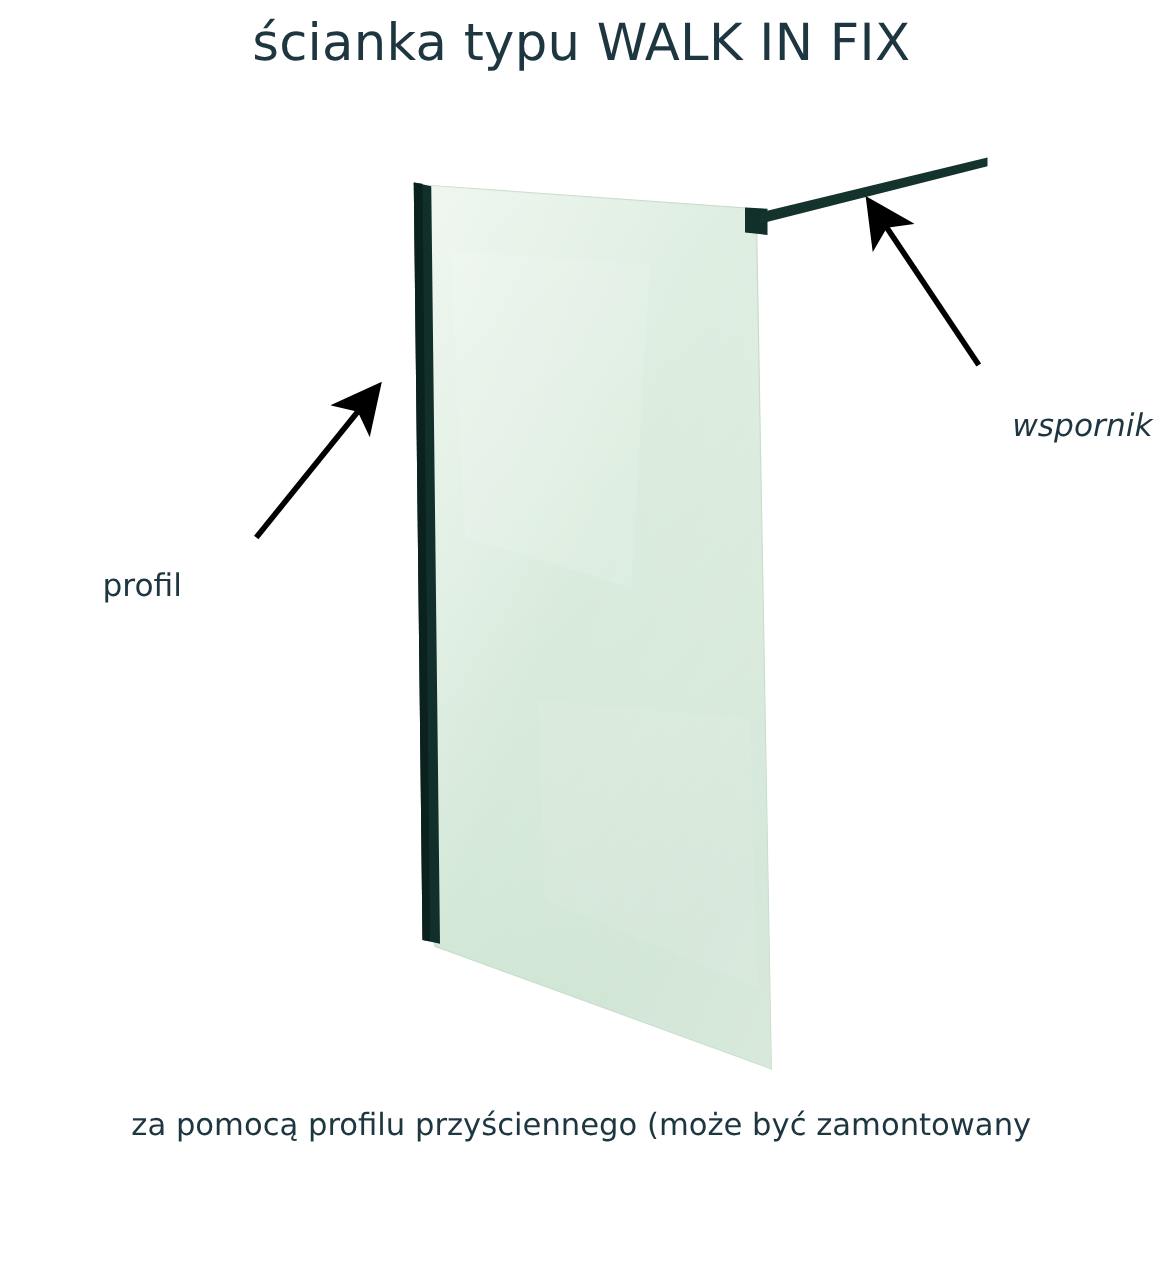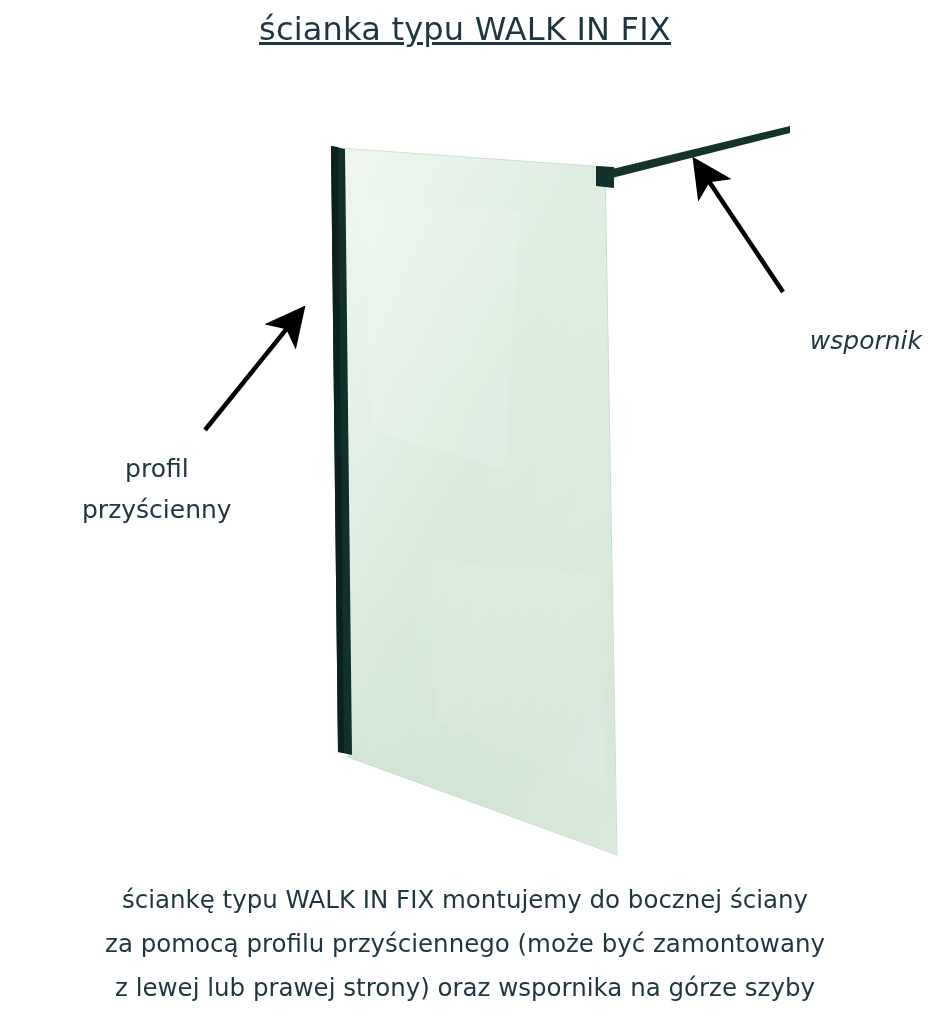--- a/index.html
+++ b/index.html
@@ -19,26 +19,25 @@
     position: relative;
     width: 930px;
     height: 1020px;
   }
   .title {
     position: absolute;
     left: 0;
     top: 10px;
     width: 930px;
     text-align: center;
-    font-size: 32px;
+    font-size: 41px;
     font-weight: 400;
     letter-spacing: 0.2px;
     color: #1d3640;
     white-space: nowrap;
-    text-decoration: underline;
   }
   .diagram {
     position: absolute;
     left: 0;
     top: 0;
     width: 930px;
     height: 1020px;
   }
   .label {
     position: absolute;
@@ -125,26 +124,23 @@
       <line x1="205" y1="430" x2="297" y2="316" stroke="#000000" stroke-width="4.5" marker-end="url(#arrowHead)"></line>
     </g>
 
     <g>
       <line x1="783" y1="292" x2="700" y2="168" stroke="#000000" stroke-width="4.5" marker-end="url(#arrowHead)"></line>
     </g>
   </svg>
 
   <div class="label label-left">
     <span>profil</span>
-    <span class="line2">przyścienny</span>
   </div>
 
   <div class="label label-right">
     <span>wspornik</span>
   </div>
 
   <div class="caption">
-    <span class="cline">ściankę typu WALK IN FIX montujemy do bocznej ściany</span>
     <span class="cline">za pomocą profilu przyściennego (może być zamontowany</span>
-    <span class="cline">z lewej lub prawej strony) oraz wspornika na górze szyby</span>
   </div>
 
 </div>
 
 </body></html>

